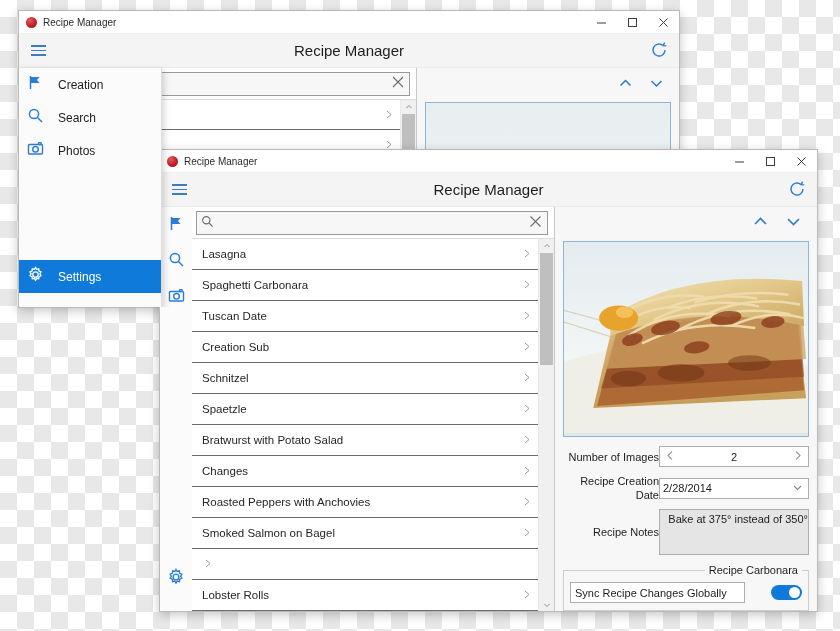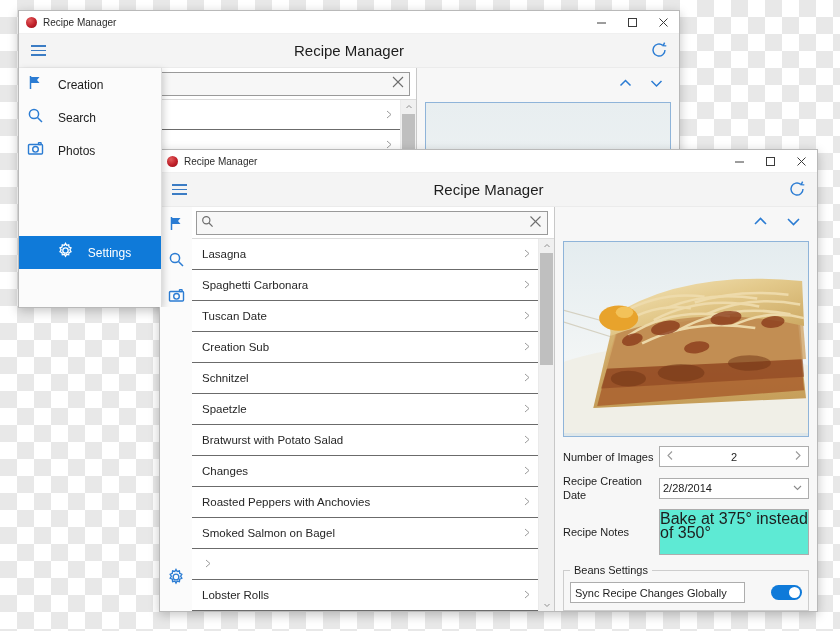--- a/index.html
+++ b/index.html
@@ -193,20 +193,21 @@
 
   
   .detail-pane {
     width: 262px;
     flex: none;
     background: #f7f7f7;
     border-left: 1px solid #c8c8c8;
     display: flex;
     flex-direction: column;
     min-height: 0;
+    text-align: right;
   }
   .detail-navrow {
     height: 34px;
     display: flex;
     align-items: center;
     justify-content: flex-end;
     gap: 14px;
     padding-right: 14px;
     color: #2b7cd3;
   }
@@ -254,23 +255,23 @@
     justify-content: space-between;
     padding: 0 5px 0 3px;
     font-size: 11px;
     color: #1d1d1d;
   }
   .datebox .caret { color: #8a8a8a; }
   .notes {
     flex: 1 1 auto;
     min-height: 40px;
     border: 1px solid #adadad;
-    background: #5eead4;
+    background: #e5e5e5;
     padding: 2px 0;
-    font-size: 16px;
+    font-size: 11px;
     line-height: 14px;
     color: #1d1d1d;
   }
   .groupbox {
     margin: 2px 8px 0 8px;
     border: 1px solid #cdcdcd;
     padding: 6px 6px 7px 6px;
     position: relative;
   }
   .groupbox legend {
@@ -505,21 +506,21 @@
       <span>
         <svg width="17" height="17" viewBox="0 0 17 17" fill="none" stroke="currentColor" stroke-width="1.4">
           <rect x="1.5" y="4.5" width="14" height="9.5" rx="1"></rect>
             <circle cx="8.5" cy="9.3" r="2.8"></circle>
             <rect x="11.5" y="2.6" width="2.6" height="2" rx="0.4"></rect>
         </svg>
       </span>
       <span class="fl-label">Photos</span>
     </div>
     <div class="flyout-spacer"></div>
-    <div class="flyout-item selected" style="margin-bottom:38px;justify-content:center;">
+    <div class="flyout-item selected" style="margin-bottom:14px;">
       <span>
         <svg width="17" height="17" viewBox="0 0 17 17" fill="none" stroke="currentColor" stroke-width="1.3">
           <circle cx="8.5" cy="8.5" r="2.7"></circle>
           <path d="M8.5 1.4 l1.1 1.9 2.1 -.5 .3 2.2 2 .9 -1.1 1.9 1.1 1.9 -2 .9 -.3 2.2 -2.1 -.5 -1.1 1.9 -1.1 -1.9 -2.1 .5 -.3 -2.2 -2 -.9 1.1 -1.9 -1.1 -1.9 2 -.9 .3 -2.2 2.1 .5 z"></path>
         </svg>
       </span>
       <span class="fl-label">Settings</span>
     </div>
   </div>
 </div>
@@ -816,21 +817,21 @@
           </div>
         </div>
 
         <div class="form-row tall">
           <div class="form-label" style="align-self:center;">Recipe Notes</div>
           <div class="notes">Bake at 375° instead of 350°</div>
         </div>
       </div>
 
       <fieldset class="groupbox">
-        <legend>Beans Settings</legend>
+        <legend>Recipe Carbonara</legend>
         <div class="toggle-row">
           <div class="toggle-label-box">Sync Recipe Changes Globally</div>
           <div class="toggle">
             <div class="knob"></div>
           </div>
         </div>
       </fieldset>
     </div>
   </div>
 </div>

